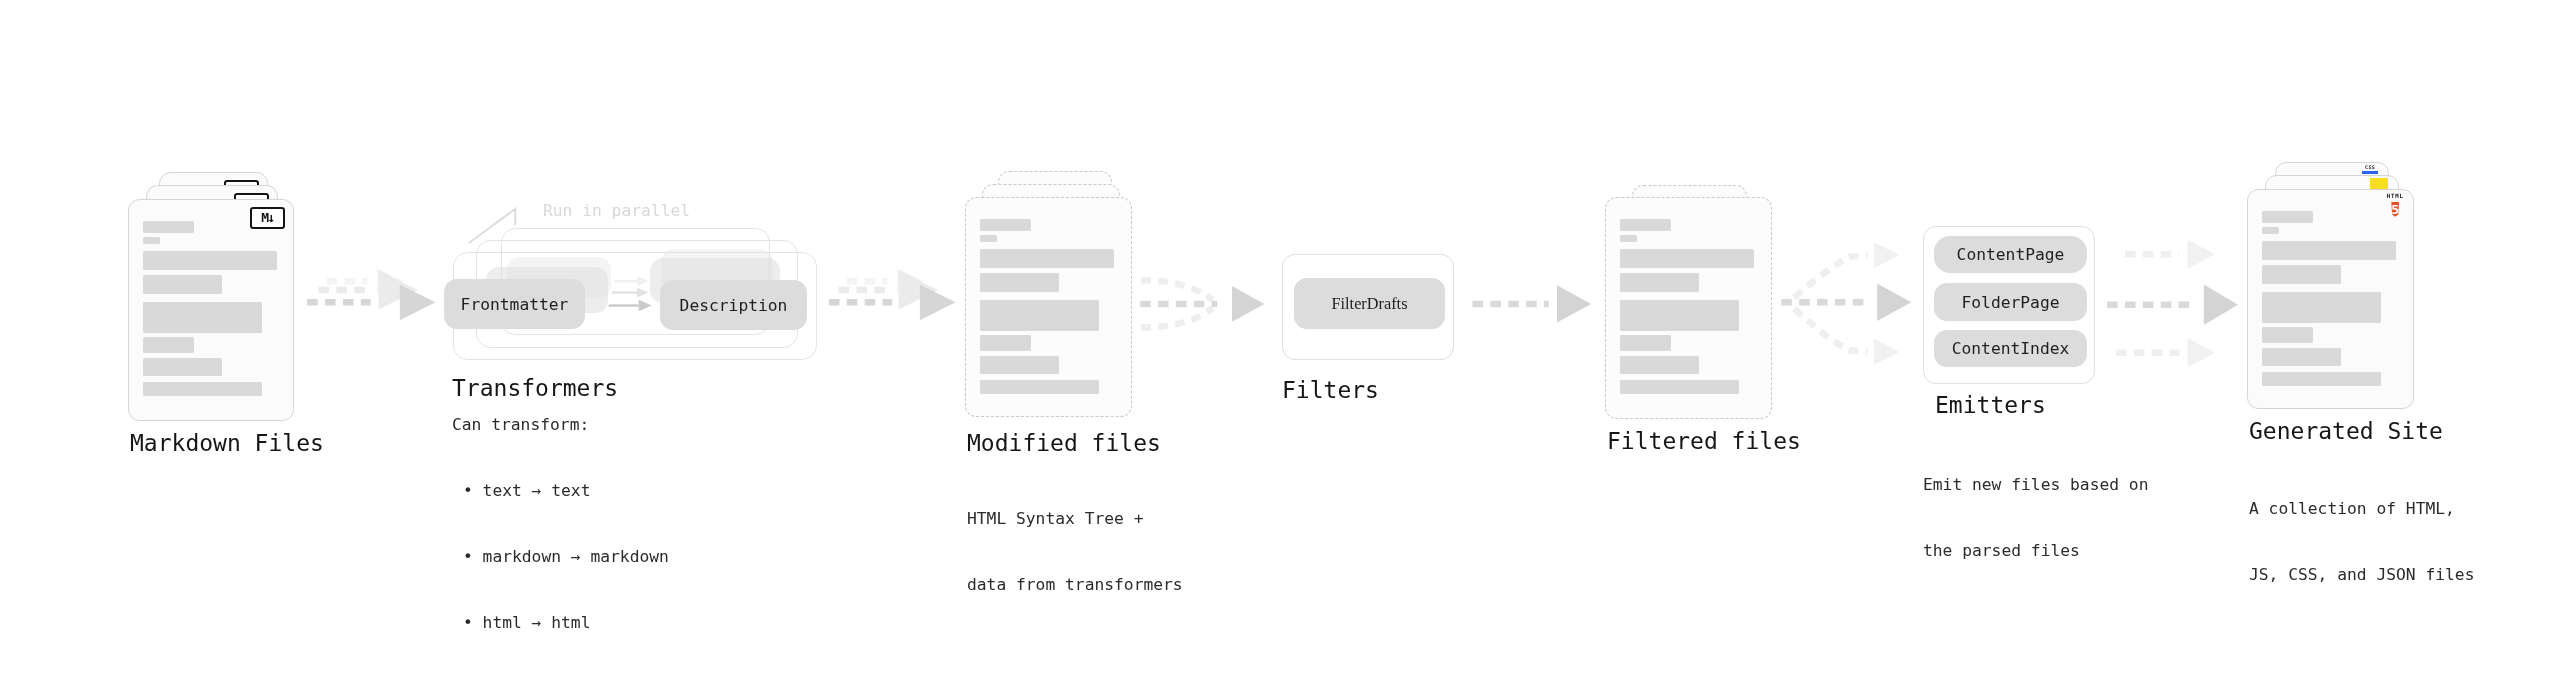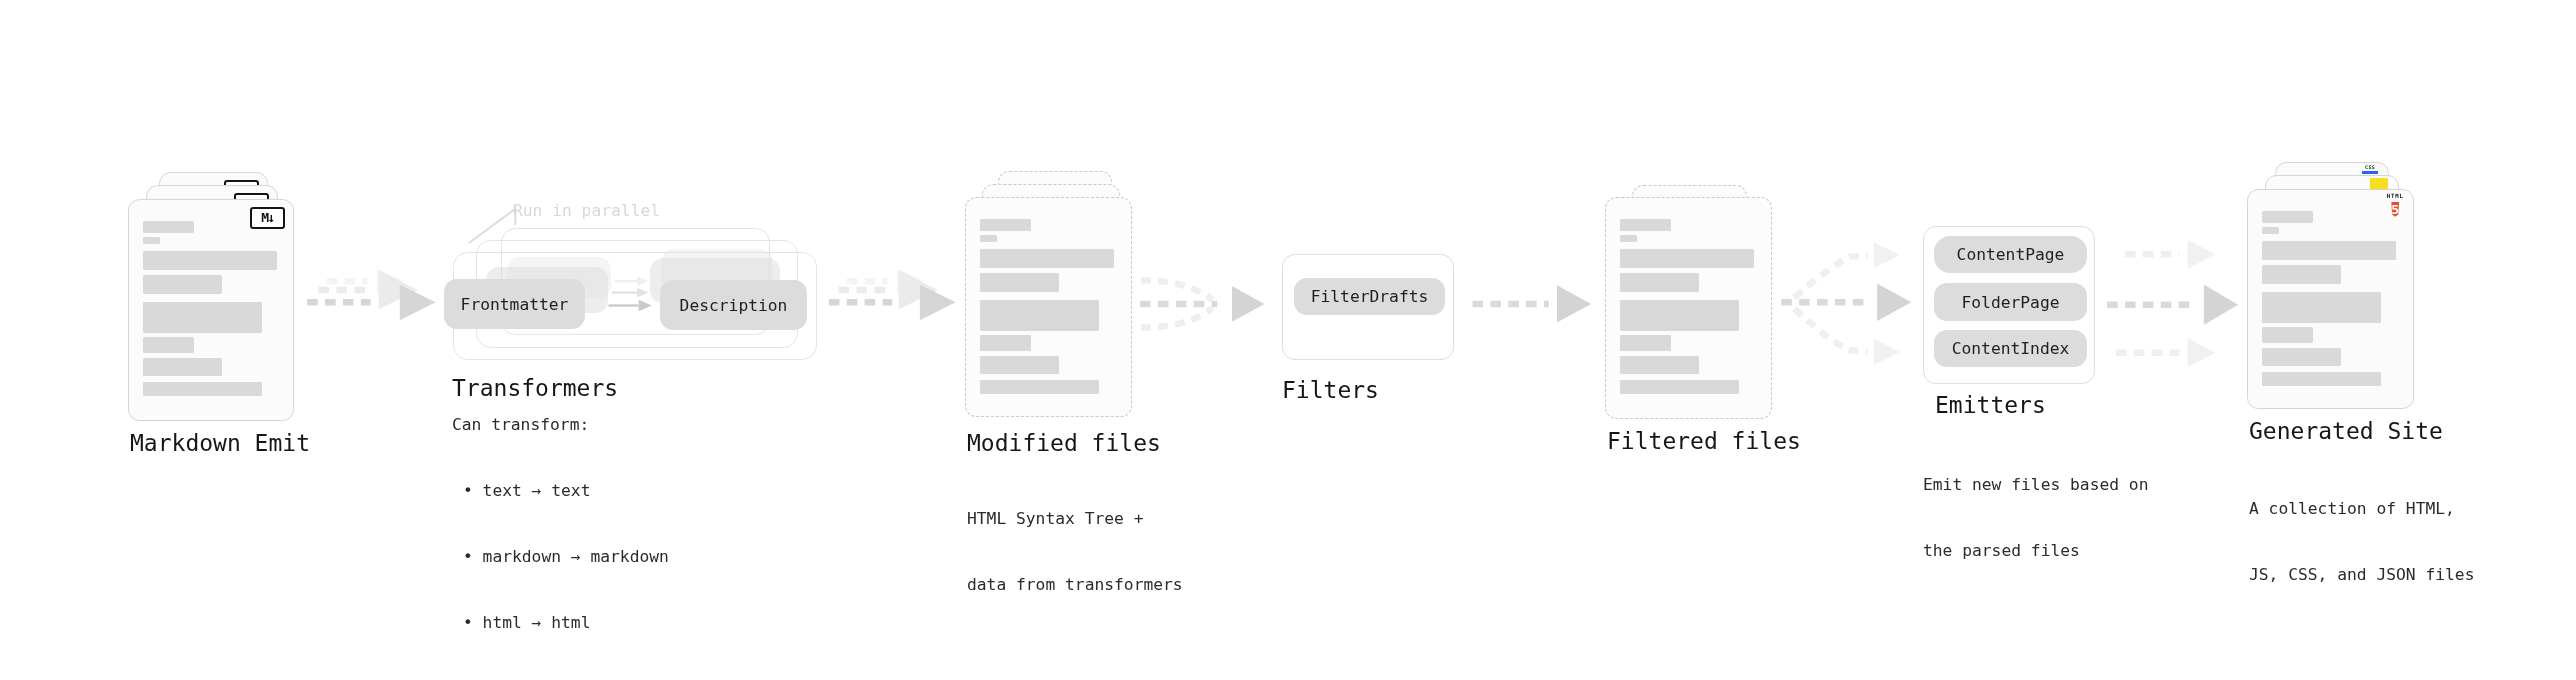--- a/index.html
+++ b/index.html
@@ -119,23 +119,23 @@
         <div class="bar" style="width: 51px; height: 12.2px; margin-top: 0px;"></div>
         <div class="bar" style="width: 17px; height: 6.5px; margin-top: 4.1px;"></div>
         <div class="bar" style="width: 134px; height: 18.7px; margin-top: 7.3px;"></div>
         <div class="bar" style="width: 79px; height: 18.7px; margin-top: 5.7px;"></div>
         <div class="bar" style="width: 119px; height: 31px; margin-top: 8.1px;"></div>
         <div class="bar" style="width: 51px; height: 15.4px; margin-top: 4.1px;"></div>
         <div class="bar" style="width: 79px; height: 18.7px; margin-top: 4.9px;"></div>
         <div class="bar" style="width: 119px; height: 14px; margin-top: 5.7px;"></div>
       </div>
   </div>
-  <div class="heading" style="left:130px;top:430px;">Markdown Emit</div>
-
-  <div class="note-text" style="left:513px;top:201px;">Run in parallel</div>
+  <div class="heading" style="left:130px;top:430px;">Markdown Files</div>
+
+  <div class="note-text" style="left:543px;top:201px;">Run in parallel</div>
   <div class="tcontainer" style="left:501px;top:228px;width:269px;height:107px;z-index:1;"></div>
   <div class="tcontainer" style="left:476px;top:240px;width:322px;height:108px;z-index:1;"></div>
   <div class="tcontainer" style="left:453px;top:252px;width:364px;height:108px;z-index:2;"></div>
 
   <div class="tbox ghost" style="left:507px;top:257px;width:104px;height:41px;opacity:0.32;"></div>
   <div class="tbox ghost" style="left:486px;top:267px;width:122px;height:46px;opacity:0.5;"></div>
   <div class="tbox" style="left:444px;top:279px;width:141px;height:50px;">Frontmatter</div>
 
   <div class="tbox ghost" style="left:661px;top:249px;width:112px;height:41px;opacity:0.32;"></div>
   <div class="tbox ghost" style="left:650px;top:258px;width:130px;height:45px;opacity:0.5;"></div>
@@ -163,21 +163,21 @@
         <div class="bar" style="width: 119px; height: 14px; margin-top: 5.7px;"></div>
       </div>
   </div>
   <div class="heading" style="left:967px;top:430px;">Modified files</div>
   <div class="body-text" style="left:967px;top:464px;">
     <div>HTML Syntax Tree +</div>
     <div>data from transformers</div>
   </div>
 
   <div class="panel" style="left:1282px;top:254px;width:172px;height:106px;z-index:2;"></div>
-  <div class="tbox" style="left:1294px;top:278px;width:151px;height:37px;">FilterDrafts</div>
+  <div class="tbox" style="left:1294px;top:278px;width:151px;height:51px;font-family:Liberation Serif, serif;">FilterDrafts</div>
   <div class="heading" style="left:1282px;top:377px;">Filters</div>
 
   <div class="doc dashed" style="left:1632px;top:185px;width:115px;height:220px;z-index:1;"></div>
   <div class="doc dashed" style="left:1605px;top:197px;width:167px;height:222px;z-index:2;">
     <div class="lines">
         <div class="bar" style="width: 51px; height: 12.2px; margin-top: 0px;"></div>
         <div class="bar" style="width: 17px; height: 6.5px; margin-top: 4.1px;"></div>
         <div class="bar" style="width: 134px; height: 18.7px; margin-top: 7.3px;"></div>
         <div class="bar" style="width: 79px; height: 18.7px; margin-top: 5.7px;"></div>
         <div class="bar" style="width: 119px; height: 31px; margin-top: 8.1px;"></div>

